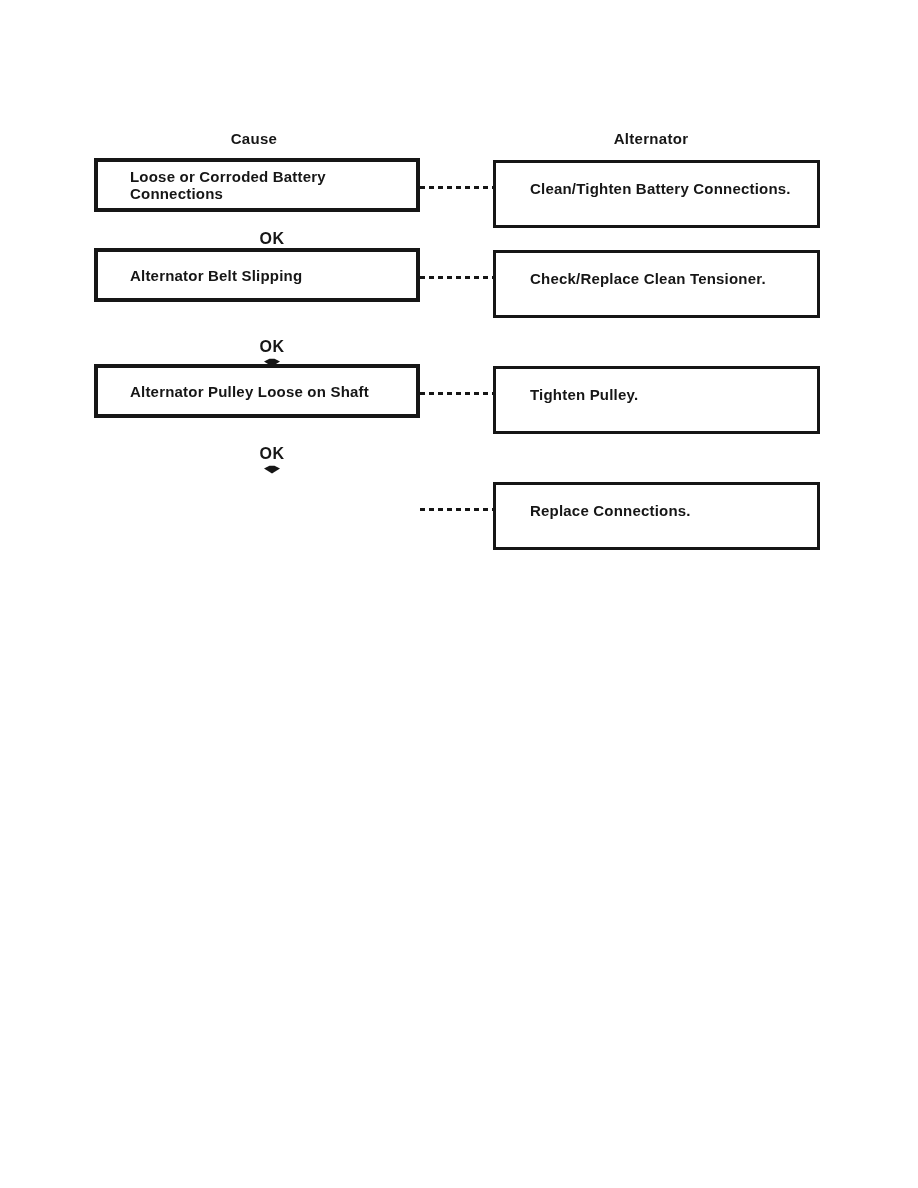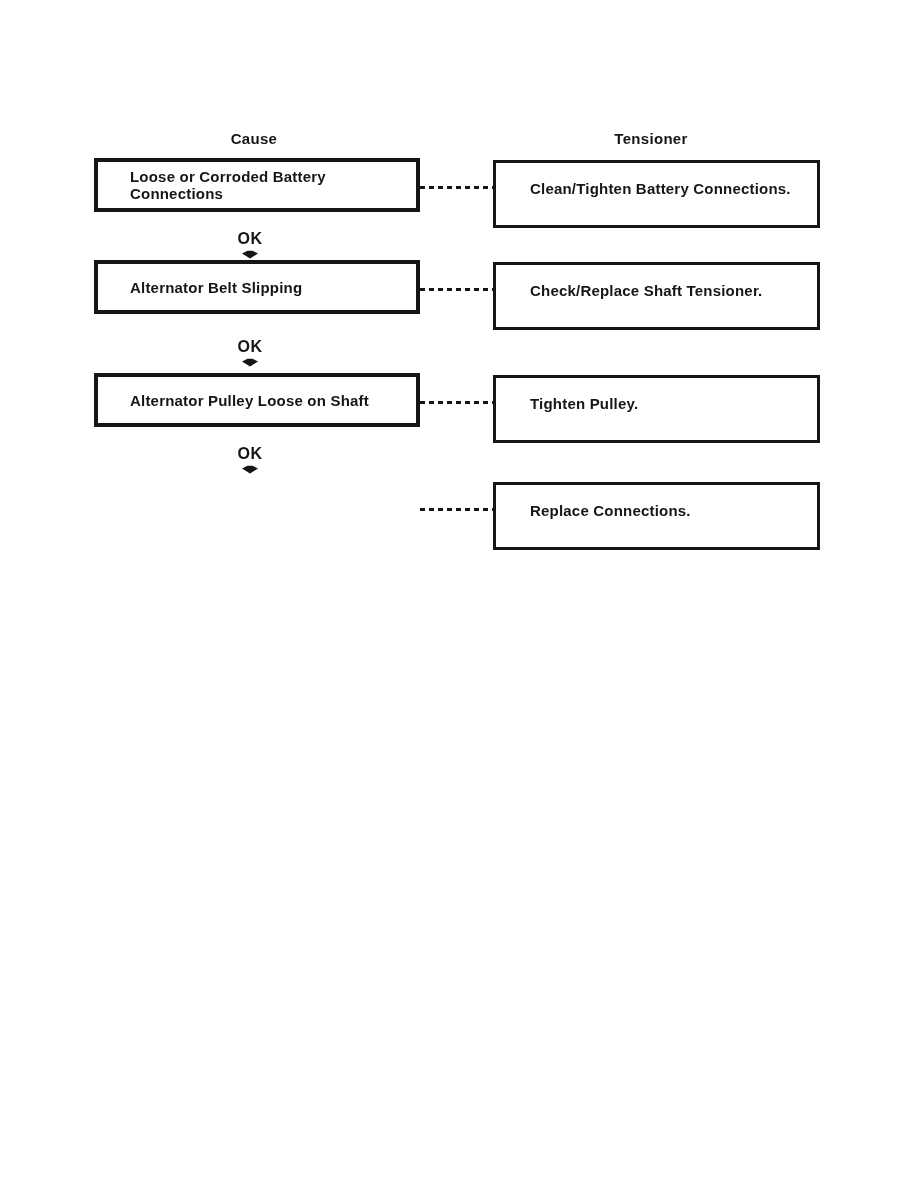--- a/index.html
+++ b/index.html
@@ -31,22 +31,22 @@
   .cause-header { left: 94px; width: 320px; }
   .correction-header { left: 490px; width: 322px; }
 
   .row {
     position: absolute;
     left: 0;
     width: 918px;
     height: 72px;
   }
   .r1 { top: 158px; }
-  .r2 { top: 260px; }
-  .r3 { top: 373px; }
+  .r2 { top: 248px; }
+  .r3 { top: 364px; }
   .r4 { top: 480px; }
 
   .cause-box {
     position: absolute;
     left: 94px;
     top: 0;
     width: 326px;
     height: 54px;
     box-sizing: border-box;
     border: 4px solid #161616;
@@ -83,21 +83,21 @@
     position: absolute;
     left: 420px;
     top: 28px;
     width: 73px;
     height: 3px;
     background: repeating-linear-gradient(90deg, #161616 0 5px, transparent 5px 9px);
   }
 
   .ok-connector {
     position: absolute;
-    left: 204px;
+    left: 226px;
     width: 92px;
     text-align: center;
   }
   .ok-1 { top: 230px; }
   .ok-2 { top: 338px; }
   .ok-3 { top: 445px; }
   .ok-label {
     display: block;
     font-size: 16px;
     font-weight: bold;
@@ -109,21 +109,21 @@
     margin: 2px auto 0 auto;
   }
 </style>
 </head>
 <body>
 
 <div class="page">
   <div class="diagram">
 
     <div class="col-header cause-header">Cause</div>
-    <div class="col-header correction-header">Tensioner</div>
+    <div class="col-header correction-header">Alternator</div>
 
     <div class="row r1">
       <div class="cause-box">
         <span class="box-text two-line">Loose or Corroded Battery Connections</span>
       </div>
       <div class="dash-connector"></div>
       <div class="correction-box">
         <span class="box-text">Clean/Tighten Battery Connections.</span>
       </div>
     </div>
@@ -134,21 +134,21 @@
         <polygon points="0,3.4 5.5,0.8 10.5,0.8 16,3.4 8,8.6" fill="#161616"></polygon>
       </svg>
     </div>
 
     <div class="row r2">
       <div class="cause-box">
         <span class="box-text">Alternator Belt Slipping</span>
       </div>
       <div class="dash-connector"></div>
       <div class="correction-box">
-        <span class="box-text">Check/Replace Shaft Tensioner.</span>
+        <span class="box-text">Check/Replace Clean Tensioner.</span>
       </div>
     </div>
 
     <div class="ok-connector ok-2">
       <span class="ok-label">OK</span>
       <svg class="down-arrow" width="16" height="9" viewBox="0 0 16 9">
         <polygon points="0,3.4 5.5,0.8 10.5,0.8 16,3.4 8,8.6" fill="#161616"></polygon>
       </svg>
     </div>
 

